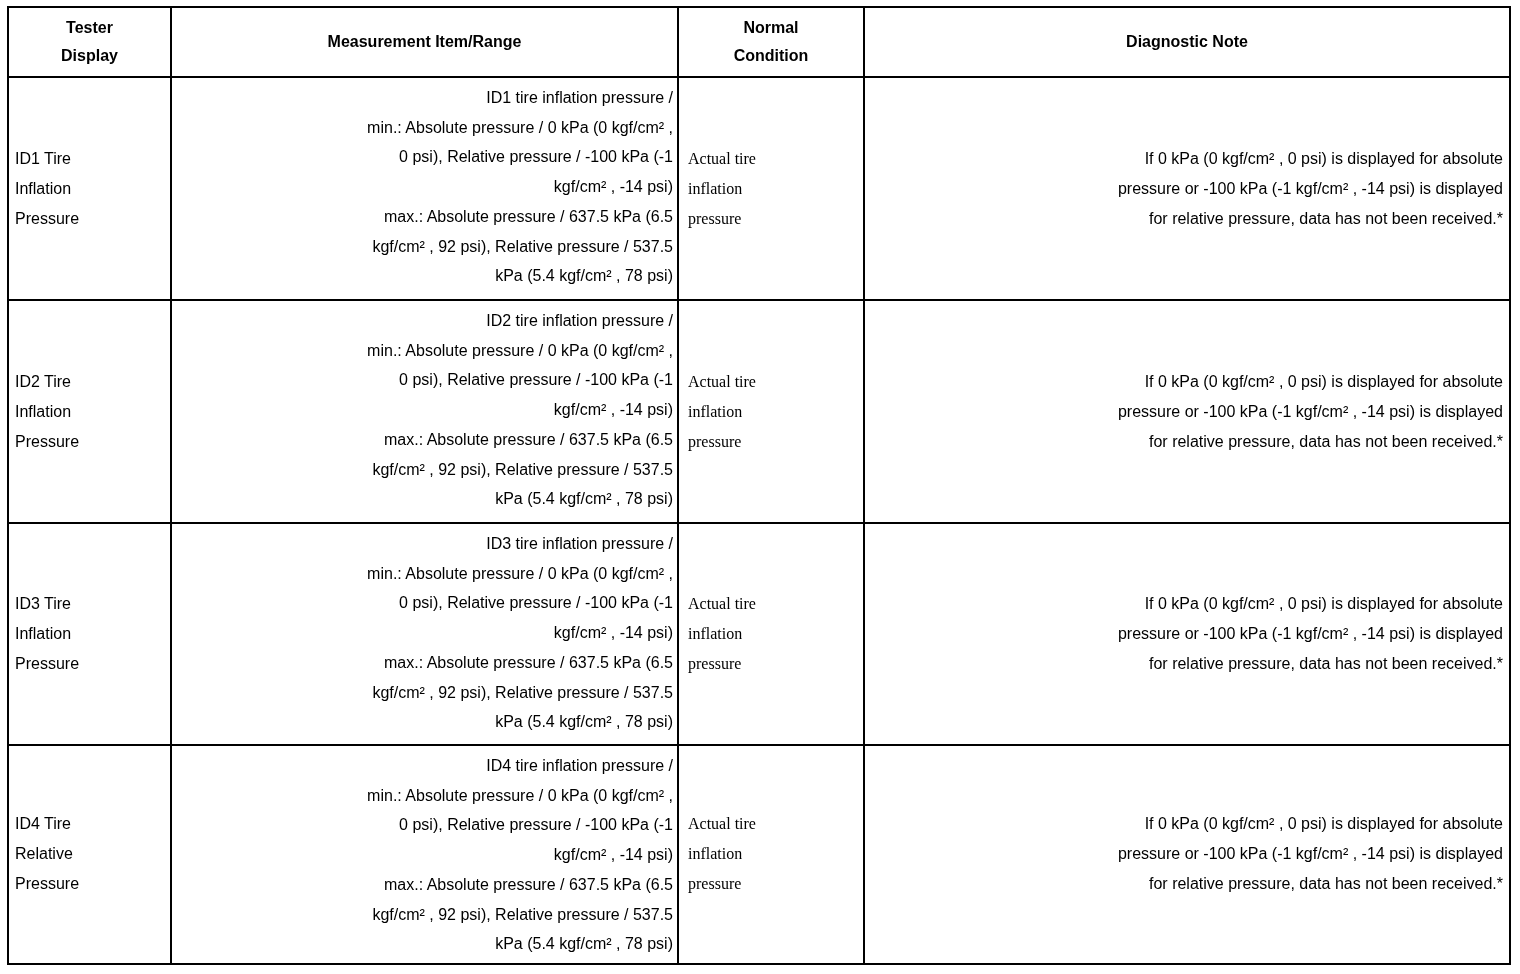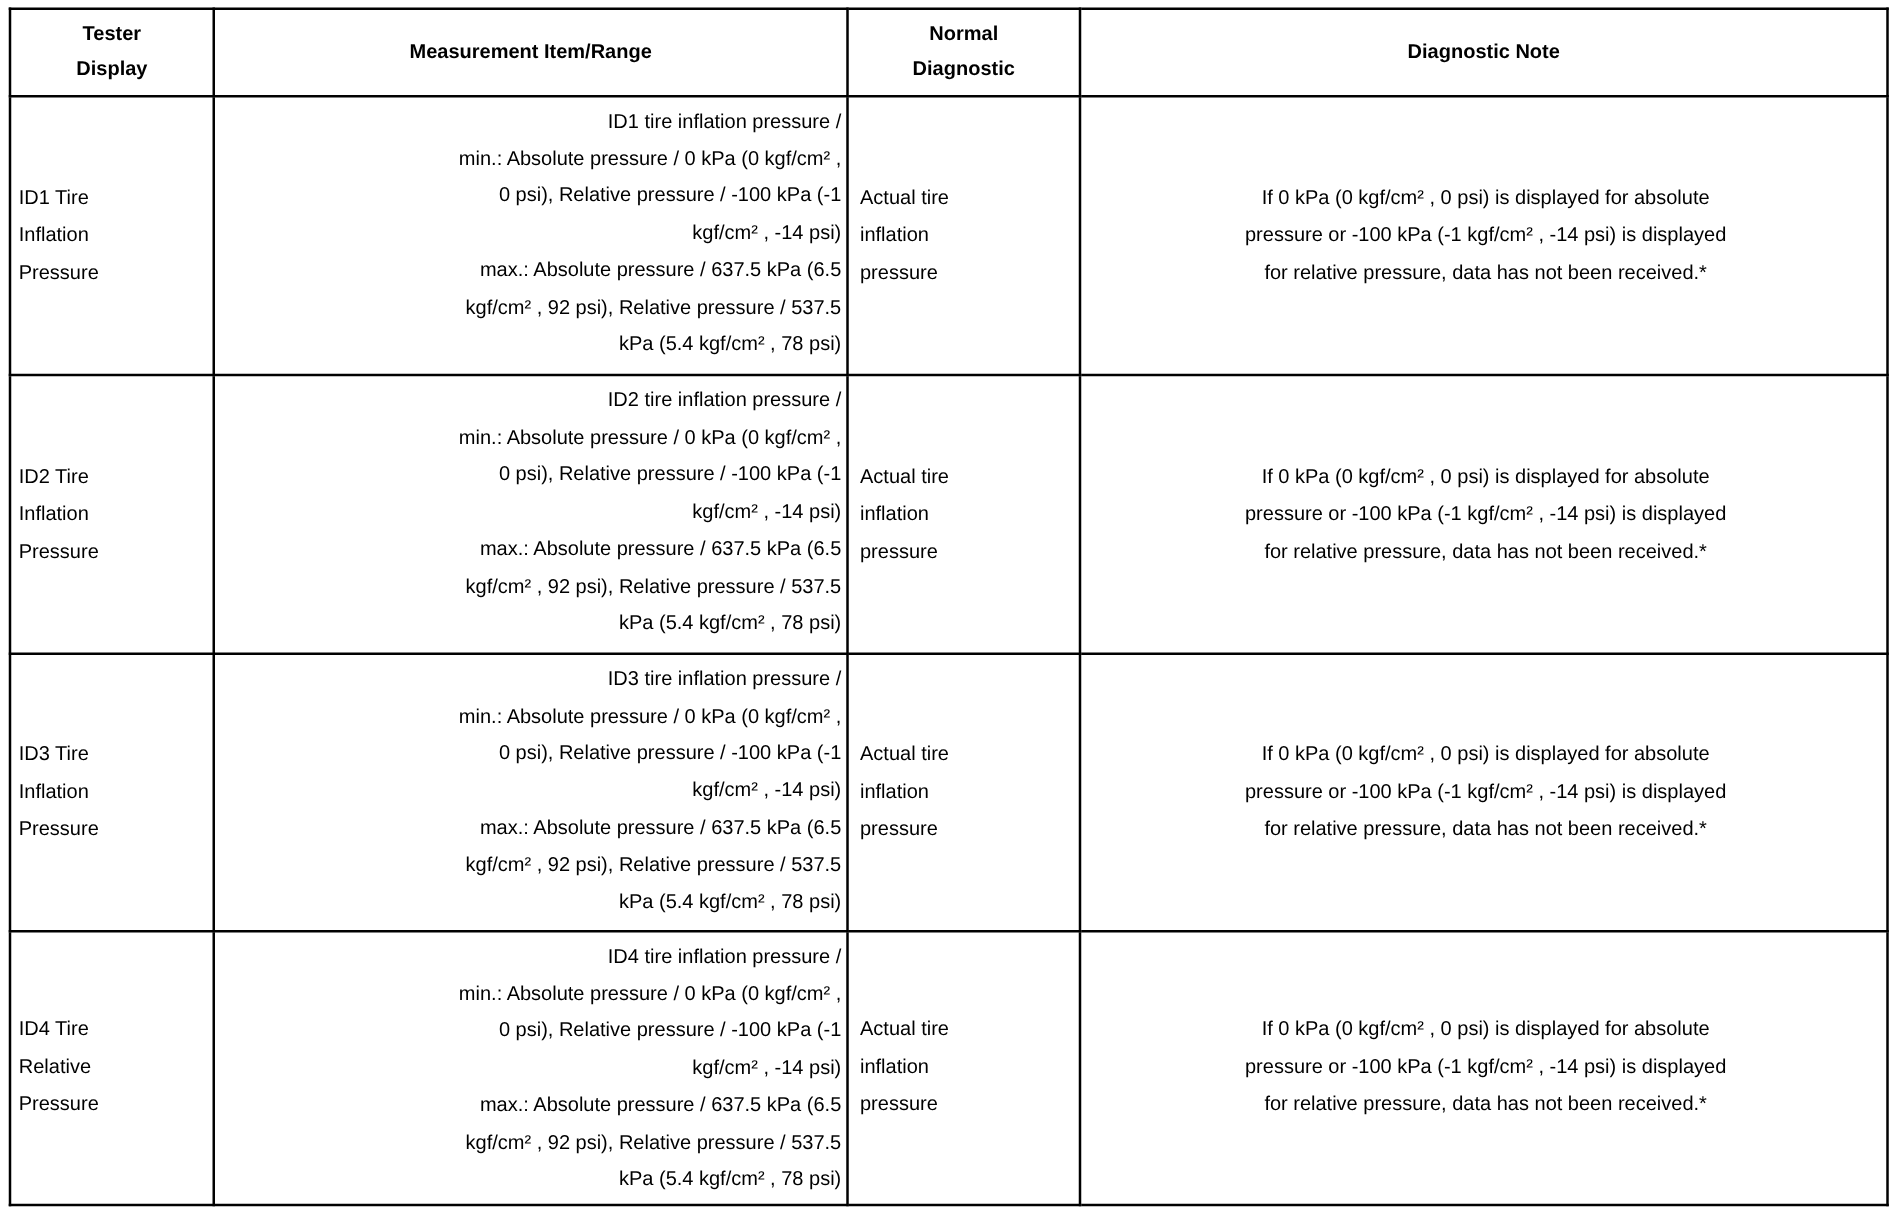--- a/index.html
+++ b/index.html
@@ -54,24 +54,25 @@
     line-height: 29.7px;
     padding: 5px 4px 4px 9px;
     white-space: pre-line;
   }
   td.col-normal {
     vertical-align: middle;
     text-align: left;
     line-height: 30px;
     padding: 0 4px 0 9px;
     white-space: pre-line;
+    font-family: Liberation Serif, serif;
   }
   td.col-note {
     vertical-align: middle;
-    text-align: center;
+    text-align: right;
     line-height: 30px;
     padding: 0 6px 0 9px;
     white-space: pre-line;
   }
 </style>
 </head>
 <body>
 
 <table class="data-table">
   <colgroup>
@@ -79,21 +80,21 @@
     <col style="width:507px">
     <col style="width:186px">
     <col>
   </colgroup>
   <thead>
     <tr>
       <th>Tester
 Display</th>
       <th>Measurement Item/Range</th>
       <th>Normal
-Diagnostic</th>
+Condition</th>
       <th>Diagnostic Note</th>
     </tr>
   </thead>
   <tbody>
     <tr class="r-tall">
       <td class="col-tester">ID1 Tire
 Inflation
 Pressure</td>
       <td class="col-measure">ID1 tire inflation pressure /
 min.: Absolute pressure / 0 kPa (0 kgf/cm² ,

